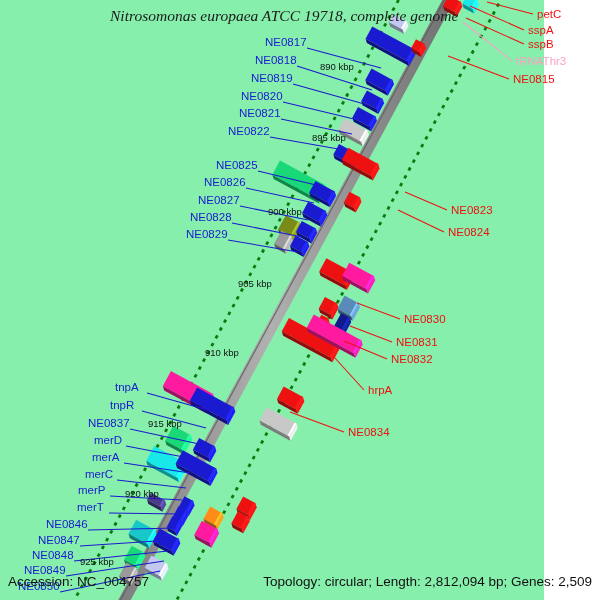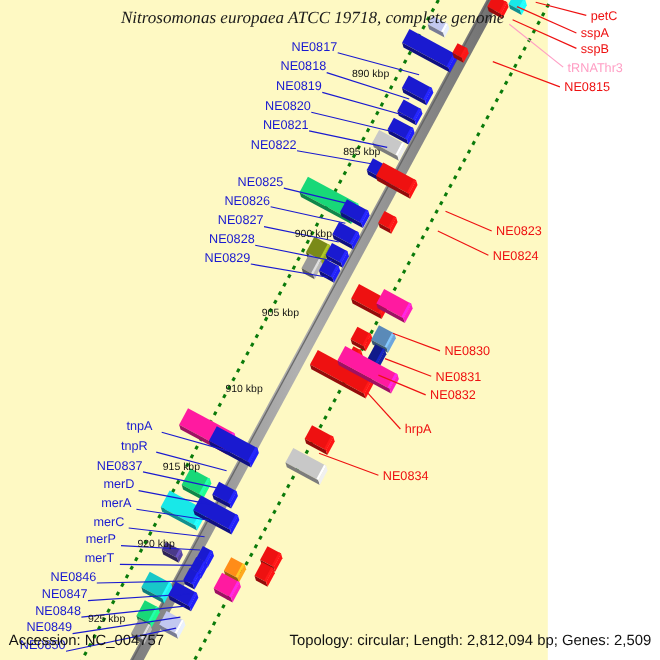--- a/index.html
+++ b/index.html
@@ -1,18 +1,18 @@
 <!DOCTYPE html>
 <html><head>
 <meta charset="utf-8">
 <style>
   html,body{margin:0;padding:0;background:#ffffff;}
   body{width:600px;height:600px;overflow:hidden;
        font-family:"Liberation Sans","DejaVu Sans",sans-serif;}
-  #stage{position:relative;width:498px;height:600px;background:#fef9c3;}
+  #stage{position:relative;width:544px;height:600px;background:#86efac;}
   svg{position:absolute;left:0;top:0;}
 
   .title-text{font-family:"Liberation Serif","DejaVu Serif",serif;
               font-style:italic;font-size:15.5px;fill:#1a1a1a;}
   .lbl{font-size:11.5px;font-family:"Liberation Sans","DejaVu Sans",sans-serif;}
   .lbl-blue{fill:#1a1ad0;}
   .lbl-red{fill:#ee1111;}
   .lbl-pink{fill:#ff9ec4;}
   .tick-lbl{font-size:9.5px;fill:#111;}
   .foot{font-size:13.5px;fill:#111;}

